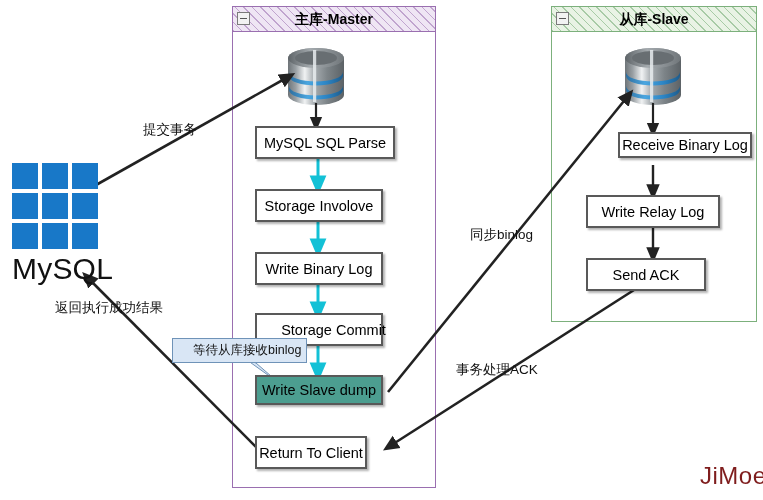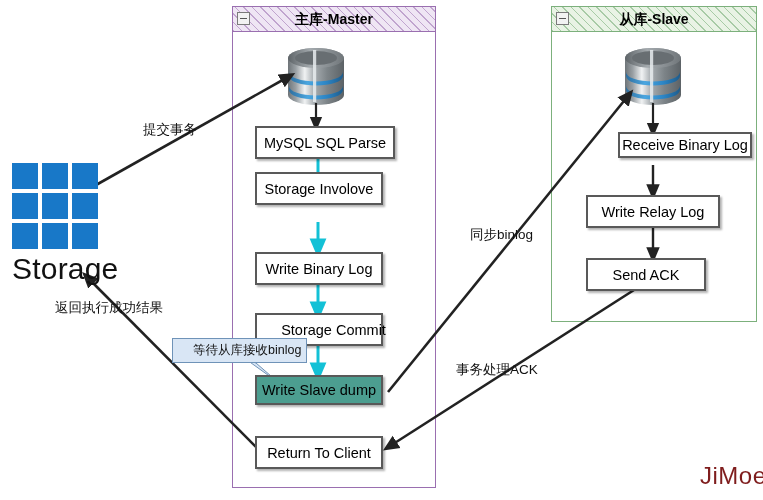--- a/index.html
+++ b/index.html
@@ -261,38 +261,38 @@
     <i></i>
     <i></i>
     <i></i>
     <i></i>
     <i></i>
     <i></i>
     <i></i>
     <i></i>
     <i></i>
   </div>
-  <div id="client-label" style="left:12px; top:252px;">Storage</div>
+  <div id="client-label" style="left:12px; top:252px;">MySQL</div>
 
   <div class="pbox" style="left:255px; top:126px; width:140px; height:33px;">
     <span>MySQL SQL Parse</span>
   </div>
-  <div class="pbox" style="left:255px; top:172px; width:128px; height:33px;">
+  <div class="pbox" style="left:255px; top:189px; width:128px; height:33px;">
     <span>Storage Involove</span>
   </div>
   <div class="pbox" style="left:255px; top:252px; width:128px; height:33px;">
     <span>Write Binary Log</span>
   </div>
   <div class="pbox" style="left:255px; top:313px; width:128px; height:33px;padding-left:29px;">
     <span>Storage Commit</span>
   </div>
   <div class="pbox highlight" style="left:255px; top:375px; width:128px; height:30px;">
     <span>Write Slave dump</span>
   </div>
-  <div class="pbox" style="left:255px; top:436px; width:128px; height:33px;">
+  <div class="pbox" style="left:255px; top:436px; width:112px; height:33px;">
     <span>Return To Client</span>
   </div>
 
   <div class="pbox" style="left:618px; top:132px; width:134px; height:26px;">
     <span>Receive Binary Log</span>
   </div>
   <div class="pbox" style="left:586px; top:195px; width:134px; height:33px;">
     <span>Write Relay Log</span>
   </div>
   <div class="pbox" style="left:586px; top:258px; width:120px; height:33px;">

